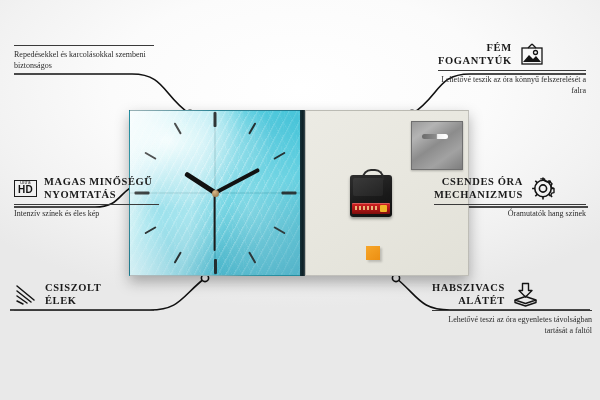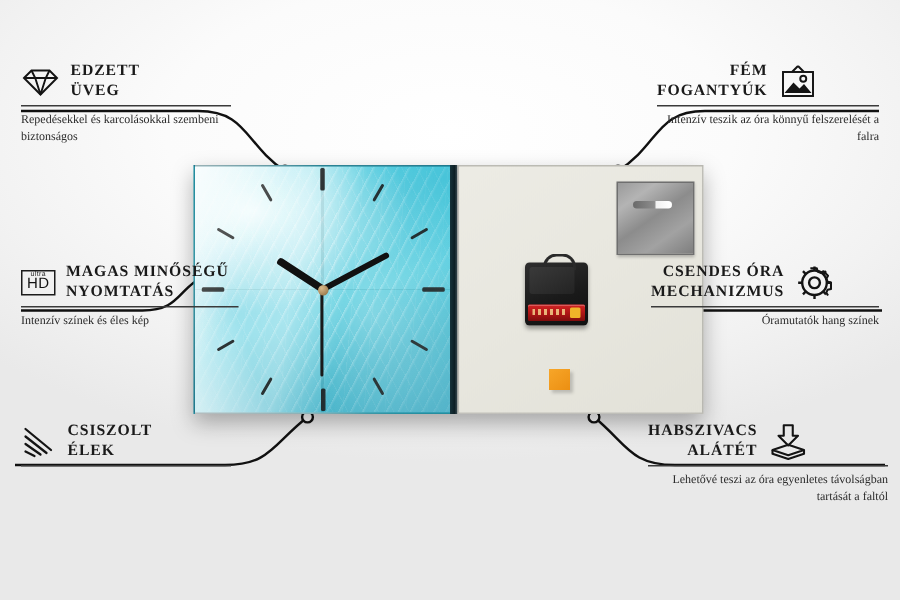--- a/index.html
+++ b/index.html
@@ -92,21 +92,21 @@
     font-variant:small-caps;text-transform:uppercase;font-weight:700;white-space:nowrap;}
   .feat .rule{height:1px;background:#3a3a3a;margin:3px 0 4px;}
   .feat .sub{font-size:8px;color:#2b2b2b;line-height:10.5px;}
   .feat.left .ttl{text-align:left;}
   .feat.right .hd{}
   .feat.right .ttl{text-align:right;}
   .feat.right .sub{text-align:right;}
   .ico{flex:0 0 auto;display:block;}
   .hdbox{display:inline-block;border:1.4px solid #1b1b1b;padding:0px 3px 1px;line-height:1;text-align:center;}
   .hdbox .u{display:block;font-size:4.6px;letter-spacing:.3px;color:#1b1b1b;font-family:"Liberation Sans",sans-serif;}
-  .hdbox .h{display:block;font-size:10px;font-weight:400;color:#111;font-family:"Liberation Sans",sans-serif;letter-spacing:.3px;}
+  .hdbox .h{display:block;font-size:10px;font-weight:700;color:#111;font-family:"Liberation Sans",sans-serif;letter-spacing:.3px;}
 </style>
 </head>
 <body>
 
 <div class="stage">
 
   <svg class="lines" viewBox="0 0 600 400">
     <g fill="none" stroke="#111" stroke-width="1.6">
       <path d="M14,74 L132,74 C165,74 163,96 190,114"></path>
       <path d="M14,207 L95,207 C122,207 118,190 140,183"></path>
@@ -160,32 +160,20 @@
         <span class="battery">
           <span class="batt-txt"></span>
           <span class="batt-plus"></span>
         </span>
       </div>
       <div class="foam"></div>
     </div>
   </div>
 
   <div class="feat left" style="left:14px;top:42px;width:140px;">
-    <div class="hd">
-      <svg class="ico" width="26" height="20" viewBox="0 0 26 20">
-        <g fill="none" stroke="#141414" stroke-width="1.3">
-          <path d="M2,7 L7,2 L19,2 L24,7 L13,18 Z"></path>
-          <path d="M2,7 H24 M7,2 L9.5,7 L13,18 M19,2 L16.5,7 L13,18 M9.5,7 H16.5"></path>
-        </g>
-      </svg>
-      <div>
-        <div class="ttl">EDZETT</div>
-        <div class="ttl">ÜVEG</div>
-      </div>
-    </div>
     <div class="rule"></div>
     <div class="sub">Repedésekkel és karcolásokkal szembeni biztonságos</div>
   </div>
 
   <div class="feat left" style="left:14px;top:176px;width:145px;">
     <div class="hd">
       <span class="hdbox ico">
         <span class="u">ultra</span>
         <span class="h">HD</span>
       </span>
@@ -225,21 +213,21 @@
       <svg class="ico" width="26" height="24" viewBox="0 0 26 24">
         <g fill="none" stroke="#141414" stroke-width="1.3">
           <path d="M13,1 L9,5 M13,1 L17,5"></path>
           <rect x="3" y="5" width="20" height="16"></rect>
           <path d="M4,19 L10,12 L14,16 L17,13 L22,19 Z" fill="#141414" stroke="none"></path>
           <circle cx="16.5" cy="9.5" r="2"></circle>
         </g>
       </svg>
     </div>
     <div class="rule"></div>
-    <div class="sub">Intenzív teszik az óra könnyű felszerelését a falra</div>
+    <div class="sub">Lehetővé teszik az óra könnyű felszerelését a falra</div>
   </div>
 
   <div class="feat right" style="right:14px;top:176px;width:152px;">
     <div class="hd">
       <div>
         <div class="ttl">CSENDES ÓRA</div>
         <div class="ttl">MECHANIZMUS</div>
       </div>
       <svg class="ico" width="26" height="25" viewBox="0 0 26 25">
         <g fill="none" stroke="#141414" stroke-width="1.6" stroke-linejoin="round">

